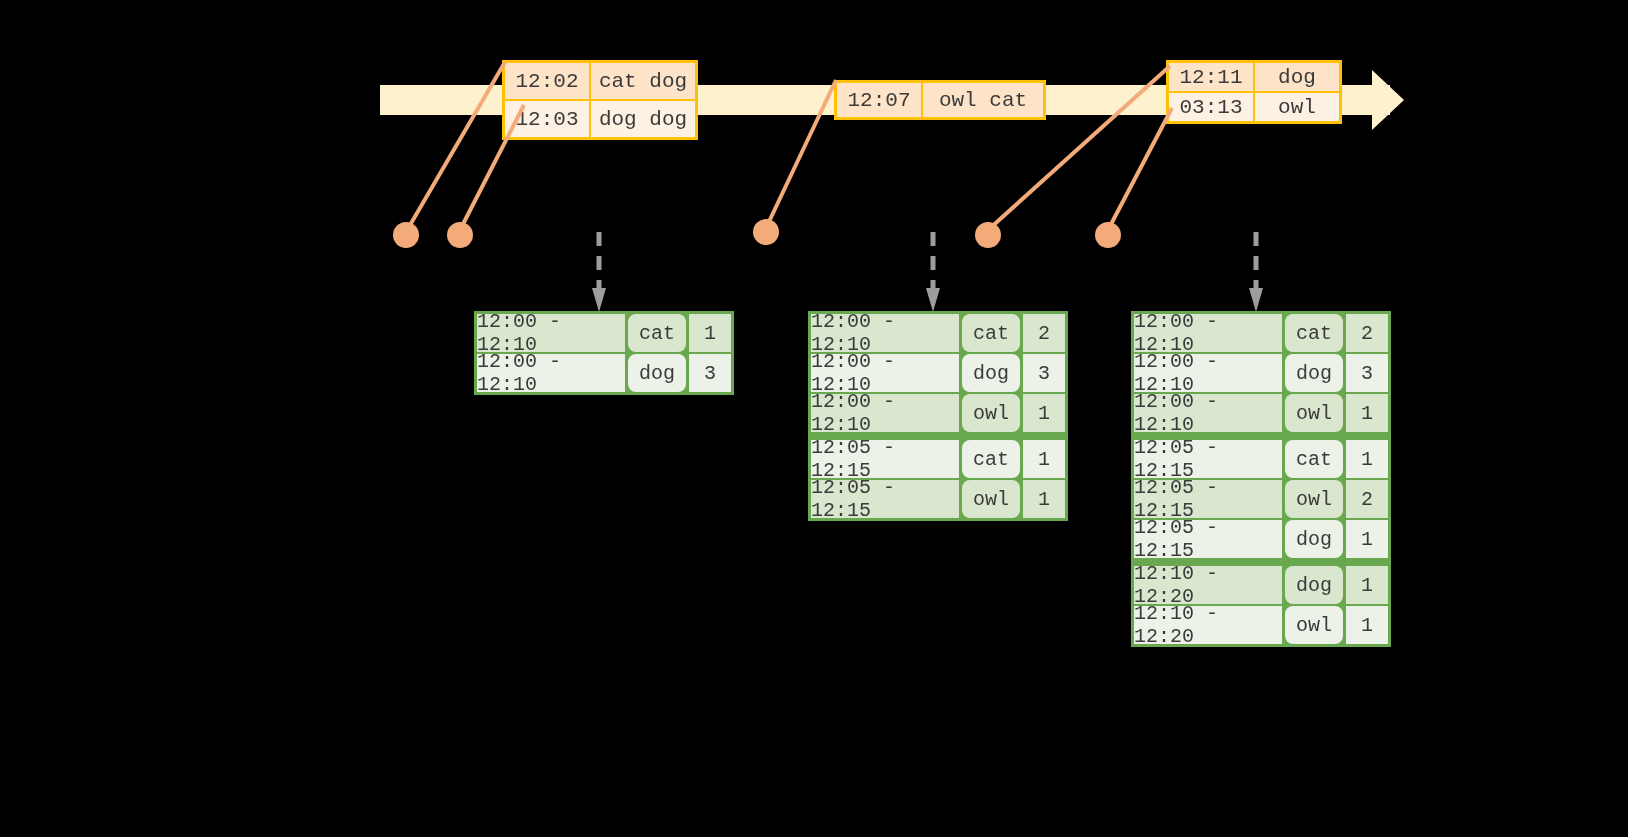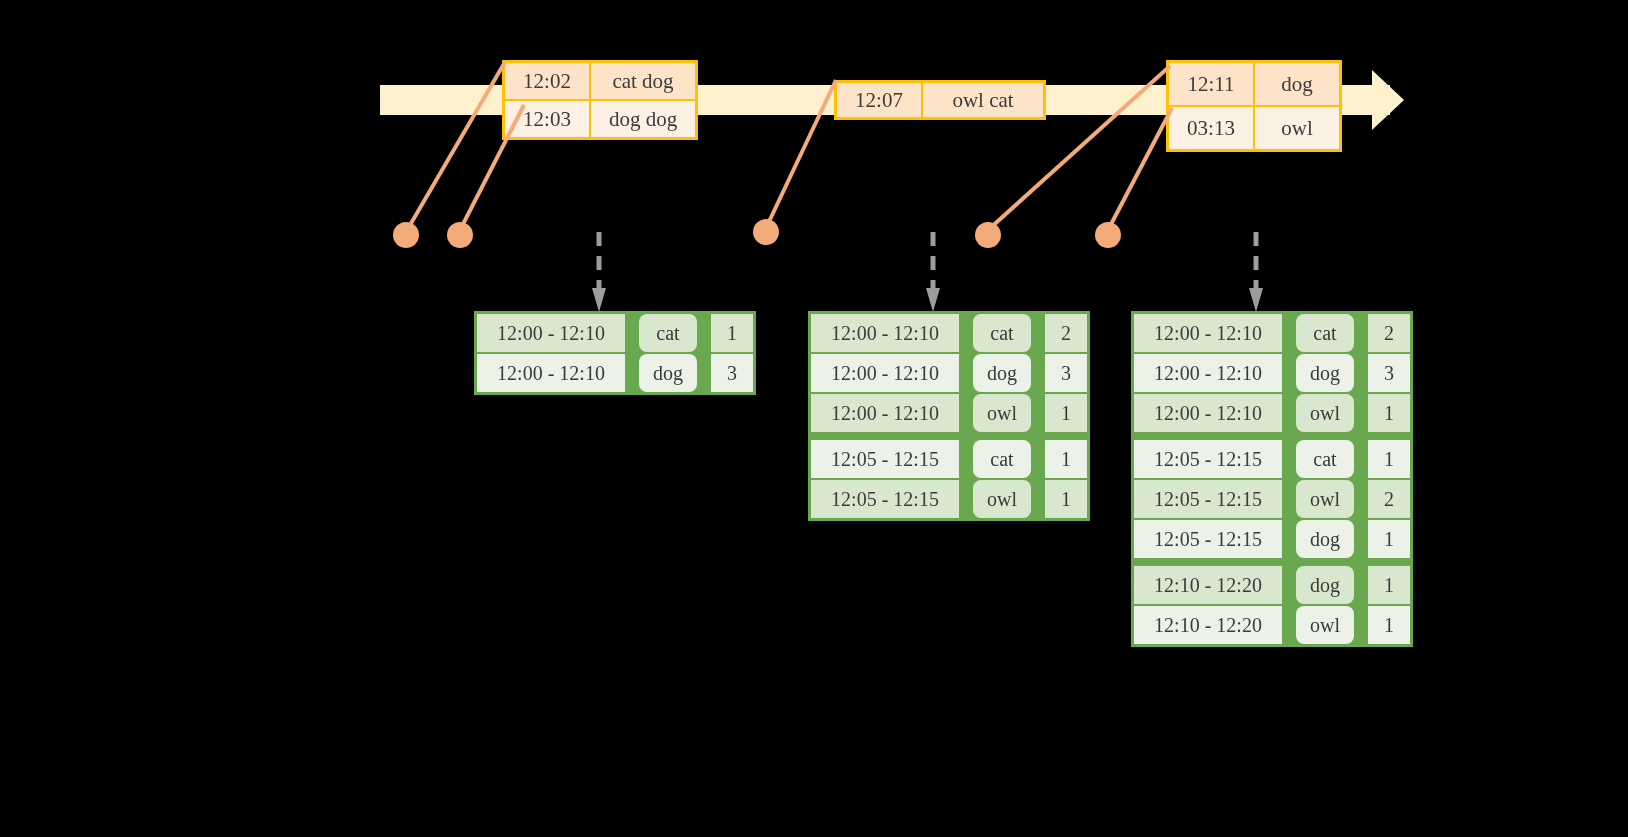--- a/index.html
+++ b/index.html
@@ -5,21 +5,21 @@
   html, body {
     margin: 0;
     padding: 0;
     background: #000000;
   }
   #canvas {
     position: relative;
     width: 1628px;
     height: 837px;
     background: #000000;
-    font-family: Liberation Serif, serif;
+    font-family: Liberation Mono, monospace;
     overflow: hidden;
   }
 
   
   .timeline-bar {
     position: absolute;
     background: #fdf2cd;
   }
   .timeline-arrowhead {
     position: absolute;
@@ -84,21 +84,21 @@
     border: 3px solid #6aa84f;
     box-sizing: border-box;
     background: #6aa84f;
     display: flex;
     flex-direction: column;
     gap: 2px;
     padding: 0;
   }
   .result-row {
     display: flex;
-    gap: 14px;
+    gap: 3px;
     height: 38px;
   }
   .r-cell {
     display: flex;
     align-items: center;
     justify-content: center;
     font-size: 20px;
     color: #3b3b3b;
     box-sizing: border-box;
   }
@@ -134,21 +134,21 @@
     </div>
   </div>
 
   <div class="event-box" style="left:834px; top:80px; width:212px; height:40px;">
     <div class="event-row shade-a">
       <div class="event-cell-time cell">12:07</div>
       <div class="event-cell-words cell">owl cat</div>
     </div>
   </div>
 
-  <div class="event-box" style="left:1166px; top:60px; width:176px; height:92px;text-align:center;">
+  <div class="event-box" style="left:1166px; top:60px; width:176px; height:64px;text-align:center;">
     <div class="event-row shade-a">
       <div class="event-cell-time cell">12:11</div>
       <div class="event-cell-words cell">dog</div>
     </div>
     <div class="event-row shade-b">
       <div class="event-cell-time cell">03:13</div>
       <div class="event-cell-words cell">owl</div>
     </div>
   </div>
 

